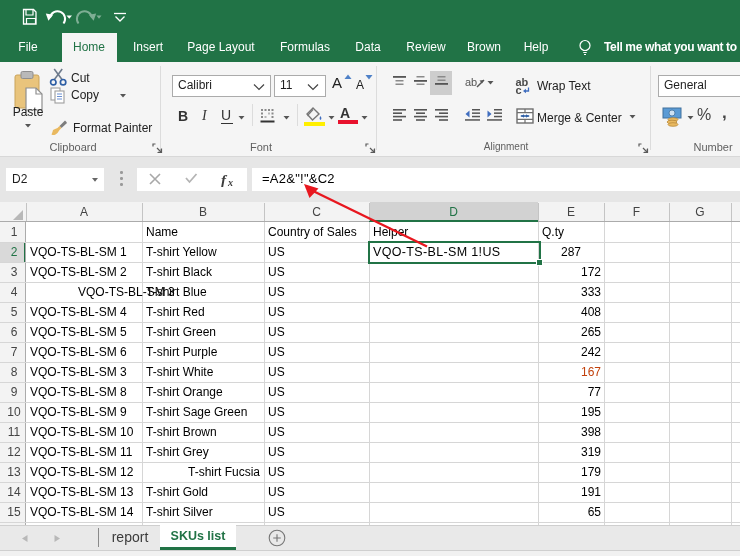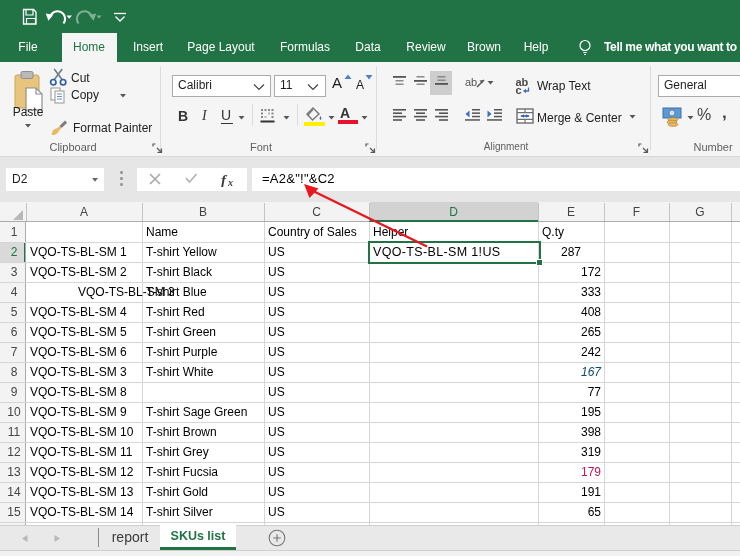--- a/index.html
+++ b/index.html
@@ -345,40 +345,41 @@
 <div class="abs" style="left:146px;top:322px;width:114px;height:20px;line-height:20px;text-align:left;font-size:12px;color:#000;white-space:nowrap;overflow:visible;">T-shirt Green</div>
 <div class="abs" style="left:268px;top:322px;width:97px;height:20px;line-height:20px;text-align:left;font-size:12px;color:#000;white-space:nowrap;overflow:visible;">US</div>
 <div class="abs" style="left:541px;top:322px;width:60px;height:20px;line-height:20px;text-align:right;font-size:12px;color:#000;white-space:nowrap;overflow:visible;">265</div>
 <div class="abs" style="left:30px;top:342px;width:108px;height:20px;line-height:20px;text-align:left;font-size:12px;color:#000;white-space:nowrap;overflow:visible;">VQO-TS-BL-SM 6</div>
 <div class="abs" style="left:146px;top:342px;width:114px;height:20px;line-height:20px;text-align:left;font-size:12px;color:#000;white-space:nowrap;overflow:visible;">T-shirt Purple</div>
 <div class="abs" style="left:268px;top:342px;width:97px;height:20px;line-height:20px;text-align:left;font-size:12px;color:#000;white-space:nowrap;overflow:visible;">US</div>
 <div class="abs" style="left:541px;top:342px;width:60px;height:20px;line-height:20px;text-align:right;font-size:12px;color:#000;white-space:nowrap;overflow:visible;">242</div>
 <div class="abs" style="left:30px;top:362px;width:108px;height:20px;line-height:20px;text-align:left;font-size:12px;color:#000;white-space:nowrap;overflow:visible;">VQO-TS-BL-SM 3</div>
 <div class="abs" style="left:146px;top:362px;width:114px;height:20px;line-height:20px;text-align:left;font-size:12px;color:#000;white-space:nowrap;overflow:visible;">T-shirt White</div>
 <div class="abs" style="left:268px;top:362px;width:97px;height:20px;line-height:20px;text-align:left;font-size:12px;color:#000;white-space:nowrap;overflow:visible;">US</div>
-<div class="abs" style="left:541px;top:362px;width:60px;height:20px;line-height:20px;text-align:right;font-size:12px;color:#0c4a6e;white-space:nowrap;overflow:visible;font-style:italic;">167</div>
+<div class="abs" style="left:541px;top:362px;width:60px;height:20px;line-height:20px;text-align:right;font-size:12px;color:#c2410c;white-space:nowrap;overflow:visible;">167</div>
 <div class="abs" style="left:30px;top:382px;width:108px;height:20px;line-height:20px;text-align:left;font-size:12px;color:#000;white-space:nowrap;overflow:visible;">VQO-TS-BL-SM 8</div>
+<div class="abs" style="left:146px;top:382px;width:114px;height:20px;line-height:20px;text-align:left;font-size:12px;color:#000;white-space:nowrap;overflow:visible;">T-shirt Orange</div>
 <div class="abs" style="left:268px;top:382px;width:97px;height:20px;line-height:20px;text-align:left;font-size:12px;color:#000;white-space:nowrap;overflow:visible;">US</div>
 <div class="abs" style="left:541px;top:382px;width:60px;height:20px;line-height:20px;text-align:right;font-size:12px;color:#000;white-space:nowrap;overflow:visible;">77</div>
 <div class="abs" style="left:30px;top:402px;width:108px;height:20px;line-height:20px;text-align:left;font-size:12px;color:#000;white-space:nowrap;overflow:visible;">VQO-TS-BL-SM 9</div>
 <div class="abs" style="left:146px;top:402px;width:114px;height:20px;line-height:20px;text-align:left;font-size:12px;color:#000;white-space:nowrap;overflow:visible;">T-shirt Sage Green</div>
 <div class="abs" style="left:268px;top:402px;width:97px;height:20px;line-height:20px;text-align:left;font-size:12px;color:#000;white-space:nowrap;overflow:visible;">US</div>
 <div class="abs" style="left:541px;top:402px;width:60px;height:20px;line-height:20px;text-align:right;font-size:12px;color:#000;white-space:nowrap;overflow:visible;">195</div>
 <div class="abs" style="left:30px;top:422px;width:108px;height:20px;line-height:20px;text-align:left;font-size:12px;color:#000;white-space:nowrap;overflow:visible;">VQO-TS-BL-SM 10</div>
 <div class="abs" style="left:146px;top:422px;width:114px;height:20px;line-height:20px;text-align:left;font-size:12px;color:#000;white-space:nowrap;overflow:visible;">T-shirt Brown</div>
 <div class="abs" style="left:268px;top:422px;width:97px;height:20px;line-height:20px;text-align:left;font-size:12px;color:#000;white-space:nowrap;overflow:visible;">US</div>
 <div class="abs" style="left:541px;top:422px;width:60px;height:20px;line-height:20px;text-align:right;font-size:12px;color:#000;white-space:nowrap;overflow:visible;">398</div>
 <div class="abs" style="left:30px;top:442px;width:108px;height:20px;line-height:20px;text-align:left;font-size:12px;color:#000;white-space:nowrap;overflow:visible;">VQO-TS-BL-SM 11</div>
 <div class="abs" style="left:146px;top:442px;width:114px;height:20px;line-height:20px;text-align:left;font-size:12px;color:#000;white-space:nowrap;overflow:visible;">T-shirt Grey</div>
 <div class="abs" style="left:268px;top:442px;width:97px;height:20px;line-height:20px;text-align:left;font-size:12px;color:#000;white-space:nowrap;overflow:visible;">US</div>
 <div class="abs" style="left:541px;top:442px;width:60px;height:20px;line-height:20px;text-align:right;font-size:12px;color:#000;white-space:nowrap;overflow:visible;">319</div>
 <div class="abs" style="left:30px;top:462px;width:108px;height:20px;line-height:20px;text-align:left;font-size:12px;color:#000;white-space:nowrap;overflow:visible;">VQO-TS-BL-SM 12</div>
-<div class="abs" style="left:146px;top:462px;width:114px;height:20px;line-height:20px;text-align:left;font-size:12px;color:#000;white-space:nowrap;overflow:visible;">T-shirt Fucsia</div>
+<div class="abs" style="left:146px;top:462px;width:114px;height:20px;line-height:20px;text-align:right;font-size:12px;color:#000;white-space:nowrap;overflow:visible;">T-shirt Fucsia</div>
 <div class="abs" style="left:268px;top:462px;width:97px;height:20px;line-height:20px;text-align:left;font-size:12px;color:#000;white-space:nowrap;overflow:visible;">US</div>
-<div class="abs" style="left:541px;top:462px;width:60px;height:20px;line-height:20px;text-align:right;font-size:12px;color:#be185d;white-space:nowrap;overflow:visible;">179</div>
+<div class="abs" style="left:541px;top:462px;width:60px;height:20px;line-height:20px;text-align:right;font-size:12px;color:#000000;white-space:nowrap;overflow:visible;">179</div>
 <div class="abs" style="left:30px;top:482px;width:108px;height:20px;line-height:20px;text-align:left;font-size:12px;color:#000;white-space:nowrap;overflow:visible;">VQO-TS-BL-SM 13</div>
 <div class="abs" style="left:146px;top:482px;width:114px;height:20px;line-height:20px;text-align:left;font-size:12px;color:#000;white-space:nowrap;overflow:visible;">T-shirt Gold</div>
 <div class="abs" style="left:268px;top:482px;width:97px;height:20px;line-height:20px;text-align:left;font-size:12px;color:#000;white-space:nowrap;overflow:visible;">US</div>
 <div class="abs" style="left:541px;top:482px;width:60px;height:20px;line-height:20px;text-align:right;font-size:12px;color:#000;white-space:nowrap;overflow:visible;">191</div>
 <div class="abs" style="left:30px;top:502px;width:108px;height:20px;line-height:20px;text-align:left;font-size:12px;color:#000;white-space:nowrap;overflow:visible;">VQO-TS-BL-SM 14</div>
 <div class="abs" style="left:146px;top:502px;width:114px;height:20px;line-height:20px;text-align:left;font-size:12px;color:#000;white-space:nowrap;overflow:visible;">T-shirt Silver</div>
 <div class="abs" style="left:268px;top:502px;width:97px;height:20px;line-height:20px;text-align:left;font-size:12px;color:#000;white-space:nowrap;overflow:visible;">US</div>
 <div class="abs" style="left:541px;top:502px;width:60px;height:20px;line-height:20px;text-align:right;font-size:12px;color:#000;white-space:nowrap;overflow:visible;">65</div>
 <div class="abs" style="left:373px;top:242px;width:161px;height:20px;line-height:20px;text-align:left;font-size:12px;color:#000;white-space:nowrap;overflow:visible;"><span style="font-size:12.5px;letter-spacing:0.35px;">VQO-TS-BL-SM 1!US</span></div>
 <div class="abs" style="left:368px;top:241px;width:173px;height:23px;border:2px solid #217346;box-sizing:border-box;"></div>

